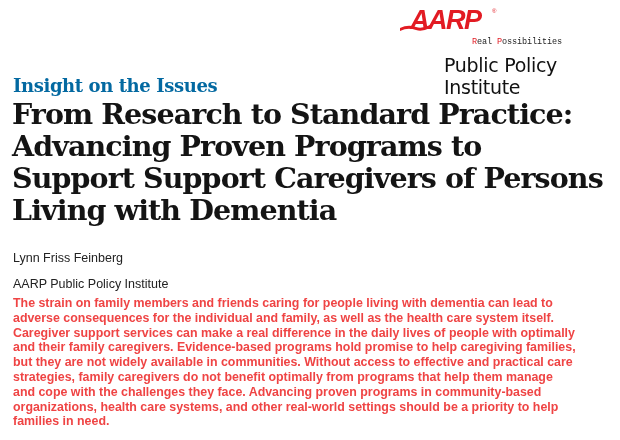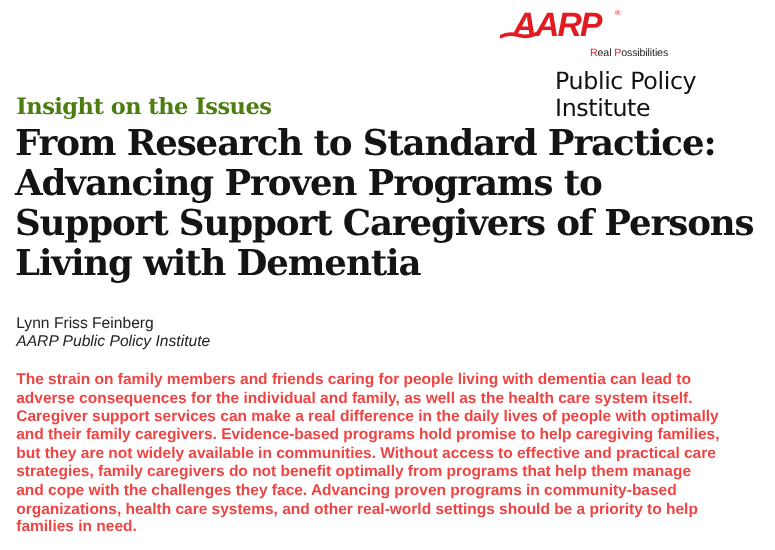--- a/index.html
+++ b/index.html
@@ -49,21 +49,21 @@
       left: 94px;
       top: 0px;
       font-family: "Liberation Sans", sans-serif;
       font-size: 6px;
       color: #e21b23;
     }
     .tagline {
       position: absolute;
       left: 48px;
       top: 29px;
-      font-family: Liberation Sans, sans-serif;
+      font-family: Liberation Mono, monospace;
       font-size: 8.5px;
       color: #222;
       letter-spacing: -0.1px;
       white-space: nowrap;
       padding-left: 26px;
     }
     .tagline .cap { color: #e21b23; }
     .ppi {
       position: absolute;
       left: 46px;
@@ -76,21 +76,21 @@
       letter-spacing: -0.3px;
       white-space: nowrap;
     }
     .series {
       position: absolute;
       left: 13px;
       top: 75px;
       font-family: "DejaVu Serif", serif;
       font-weight: bold;
       font-size: 18px;
-      color: #4d7c0f;
+      color: #0369a1;
       letter-spacing: -0.4px;
       white-space: nowrap;
     }
     .title {
       position: absolute;
       left: 12px;
       top: 98px;
       width: 605px;
       margin: 0;
       font-family: "DejaVu Serif", serif;
@@ -103,21 +103,21 @@
     .title span { display: block; white-space: nowrap; }
     .author {
       position: absolute;
       left: 13px;
       top: 251px;
       font-family: "Liberation Sans", sans-serif;
       font-size: 12.5px;
       line-height: 15px;
       color: #222;
     }
-    .author .org { font-style: italic; display: block; }
+    .author .org { display: block; margin-top: 11px; }
     .author .name { display: block; }
     .abstract {
       position: absolute;
       left: 13px;
       top: 296px;
       width: 600px;
       font-family: "Liberation Sans", sans-serif;
       font-weight: bold;
       font-size: 12.4px;
       line-height: 14.8px;

